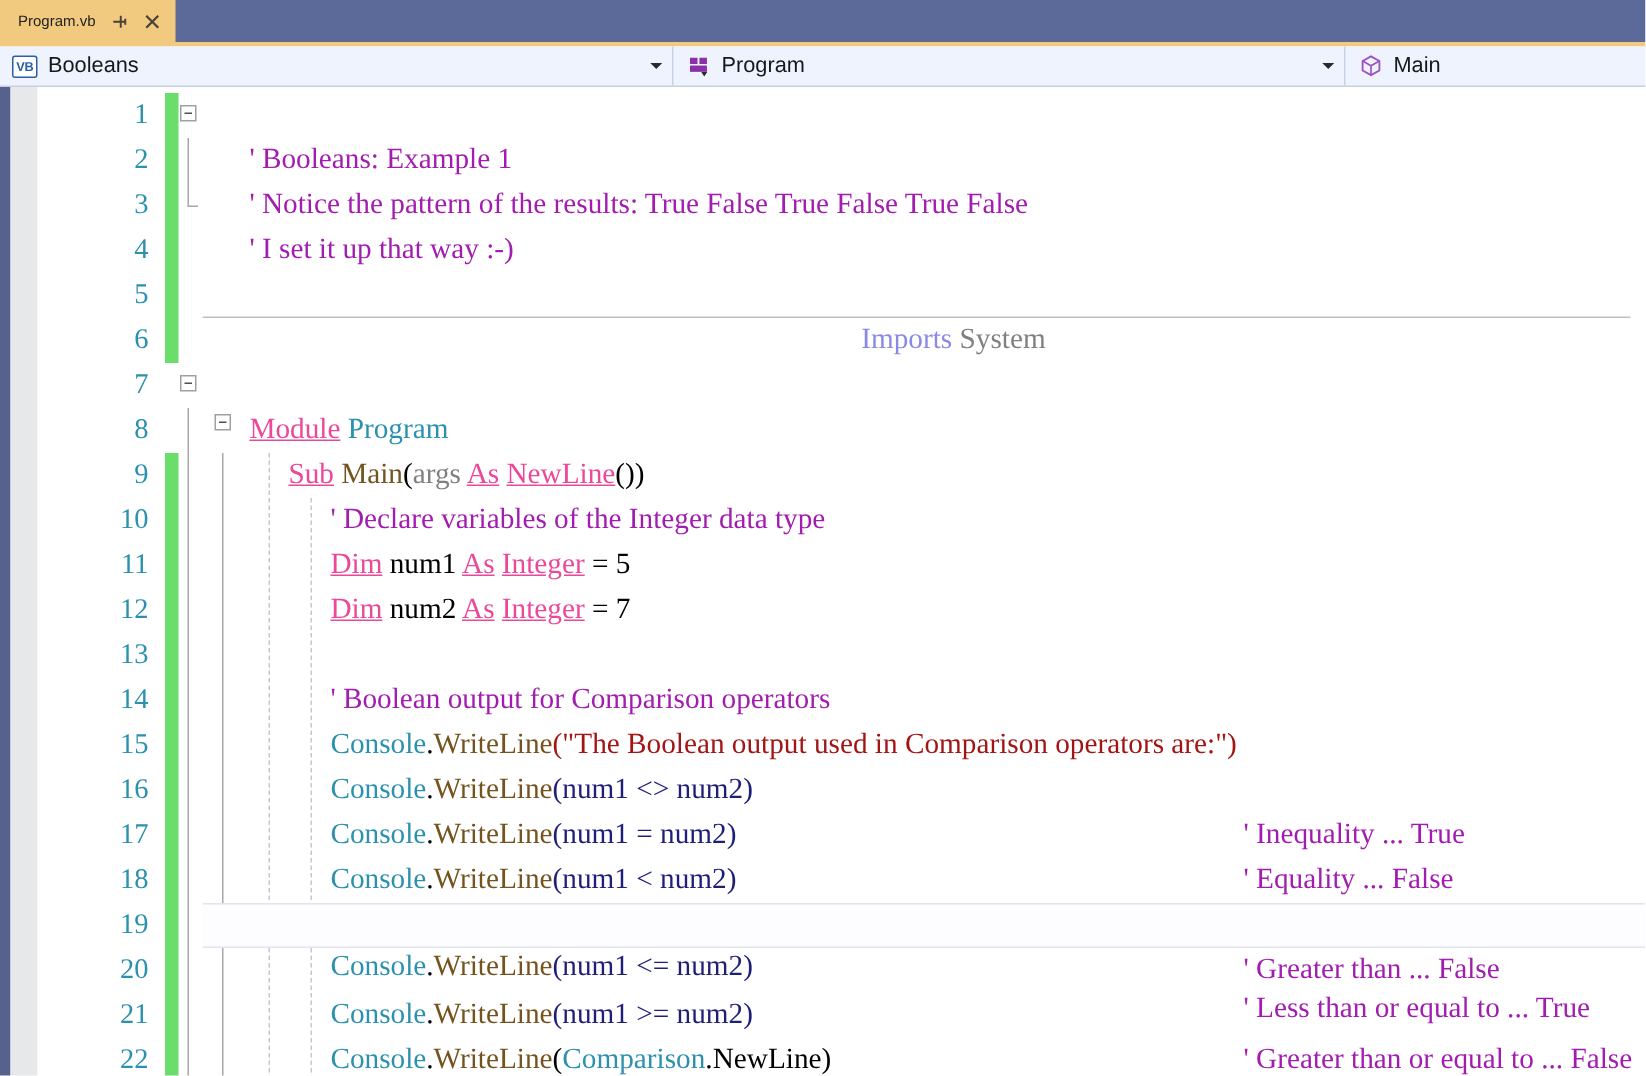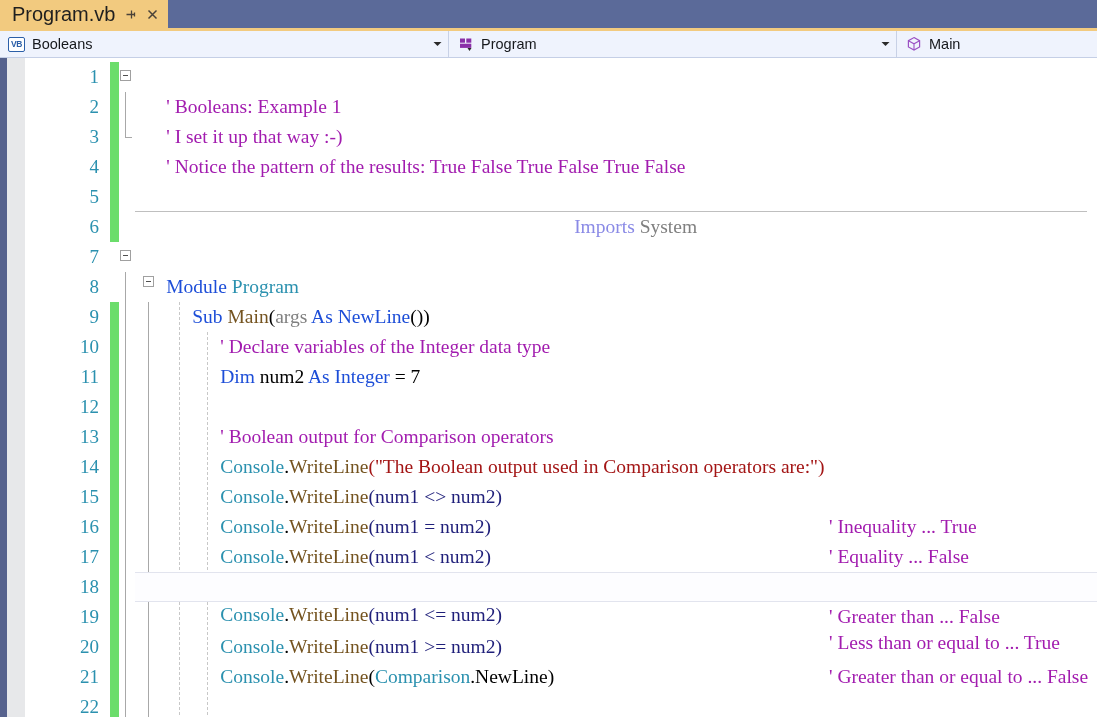--- a/index.html
+++ b/index.html
@@ -29,21 +29,21 @@
     height: 28px;
     background: #f2ca7f;
     display: flex;
     align-items: center;
     padding: 0 9px 0 12px;
     box-sizing: border-box;
     gap: 9px;
     cursor: pointer;
   }
   .tab-title {
-    font-size: 20px;
+    font-size: 10px;
     color: #1f1f1f;
     font-family: "Liberation Sans", sans-serif;
     white-space: nowrap;
   }
   .tab-icon {
     color: #4a4238;
     font-size: 14px;
     line-height: 1;
     display: inline-block;
   }
@@ -280,21 +280,21 @@
   
   .region-rule {
     position: absolute;
     left: 10px;
     right: 0;
     height: 1px;
     background: #bfbfbf;
   }
 
   
-  .kw   { color: #1d4ed8; }      
+  .kw   { color: #ec4899; text-decoration: underline; }      
   .kw2  { color: #8a8ae6; }      
   .type { color: #2b91af; }      
   .ns   { color: #808080; }      
   .mth  { color: #74531f; }      
   .str  { color: #a31515; }      
   .cmt  { color: #a21caf; text-align: center; }      
   .var  { color: #1f1f7a; }      
   .prm  { color: #808080; }      
   .pln  { color: #000000; }      
   .pun  { color: #000000; }
@@ -490,25 +490,25 @@
     <div class="guide" style="left:72px; top:274px; bottom:0;"></div>
 
     <div class="inner-fold-box" style="left:8px; top:218px;"></div>
     <div class="inner-fold-line" style="left:13px; top:244px; height:418px;"></div>
 
     <div class="code-line">
       <span class="cmt">' Booleans: Example 1</span>
     </div>
 
     <div class="code-line">
+      <span class="cmt">' Notice the pattern of the results: True False True False True False</span>
+    </div>
+
+    <div class="code-line">
       <span class="cmt">' I set it up that way :-)</span>
-    </div>
-
-    <div class="code-line">
-      <span class="cmt">' Notice the pattern of the results: True False True False True False</span>
     </div>
 
     <div class="code-line"></div>
 
     <div class="code-line" style="padding-left:10px;text-align:center;">
       <span class="kw2">Imports</span><span class="pln"> </span><span class="ns">System</span>
       <div class="region-rule" style="top:29px; left:0; right:10px;"></div>
     </div>
 
     <div class="code-line"></div>
@@ -518,20 +518,23 @@
     </div>
 
     <div class="code-line" style="padding-left:28px;">
       <span class="kw">Sub</span><span class="pln"> </span><span class="mth">Main</span><span class="pun">(</span><span class="prm">args</span><span class="pln"> </span><span class="kw">As</span><span class="pln"> </span><span class="kw">NewLine</span><span class="pun">())</span>
     </div>
 
     <div class="code-line" style="padding-left:56px;">
       <span class="cmt">' Declare variables of the Integer data type</span>
     </div>
 
+    <div class="code-line" style="padding-left:56px;">
+      <span class="kw">Dim</span><span class="pln"> </span><span class="pln">num1</span><span class="pln"> </span><span class="kw">As</span><span class="pln"> </span><span class="kw">Integer</span><span class="pln"> </span><span class="pln">= 5</span>
+    </div>
 
     <div class="code-line" style="padding-left:56px;">
       <span class="kw">Dim</span><span class="pln"> </span><span class="pln">num2</span><span class="pln"> </span><span class="kw">As</span><span class="pln"> </span><span class="kw">Integer</span><span class="pln"> </span><span class="pln">= 7</span>
     </div>
 
     <div class="code-line"></div>
 
     <div class="code-line" style="padding-left:56px;">
       <span class="cmt">' Boolean output for Comparison operators</span>
     </div>

